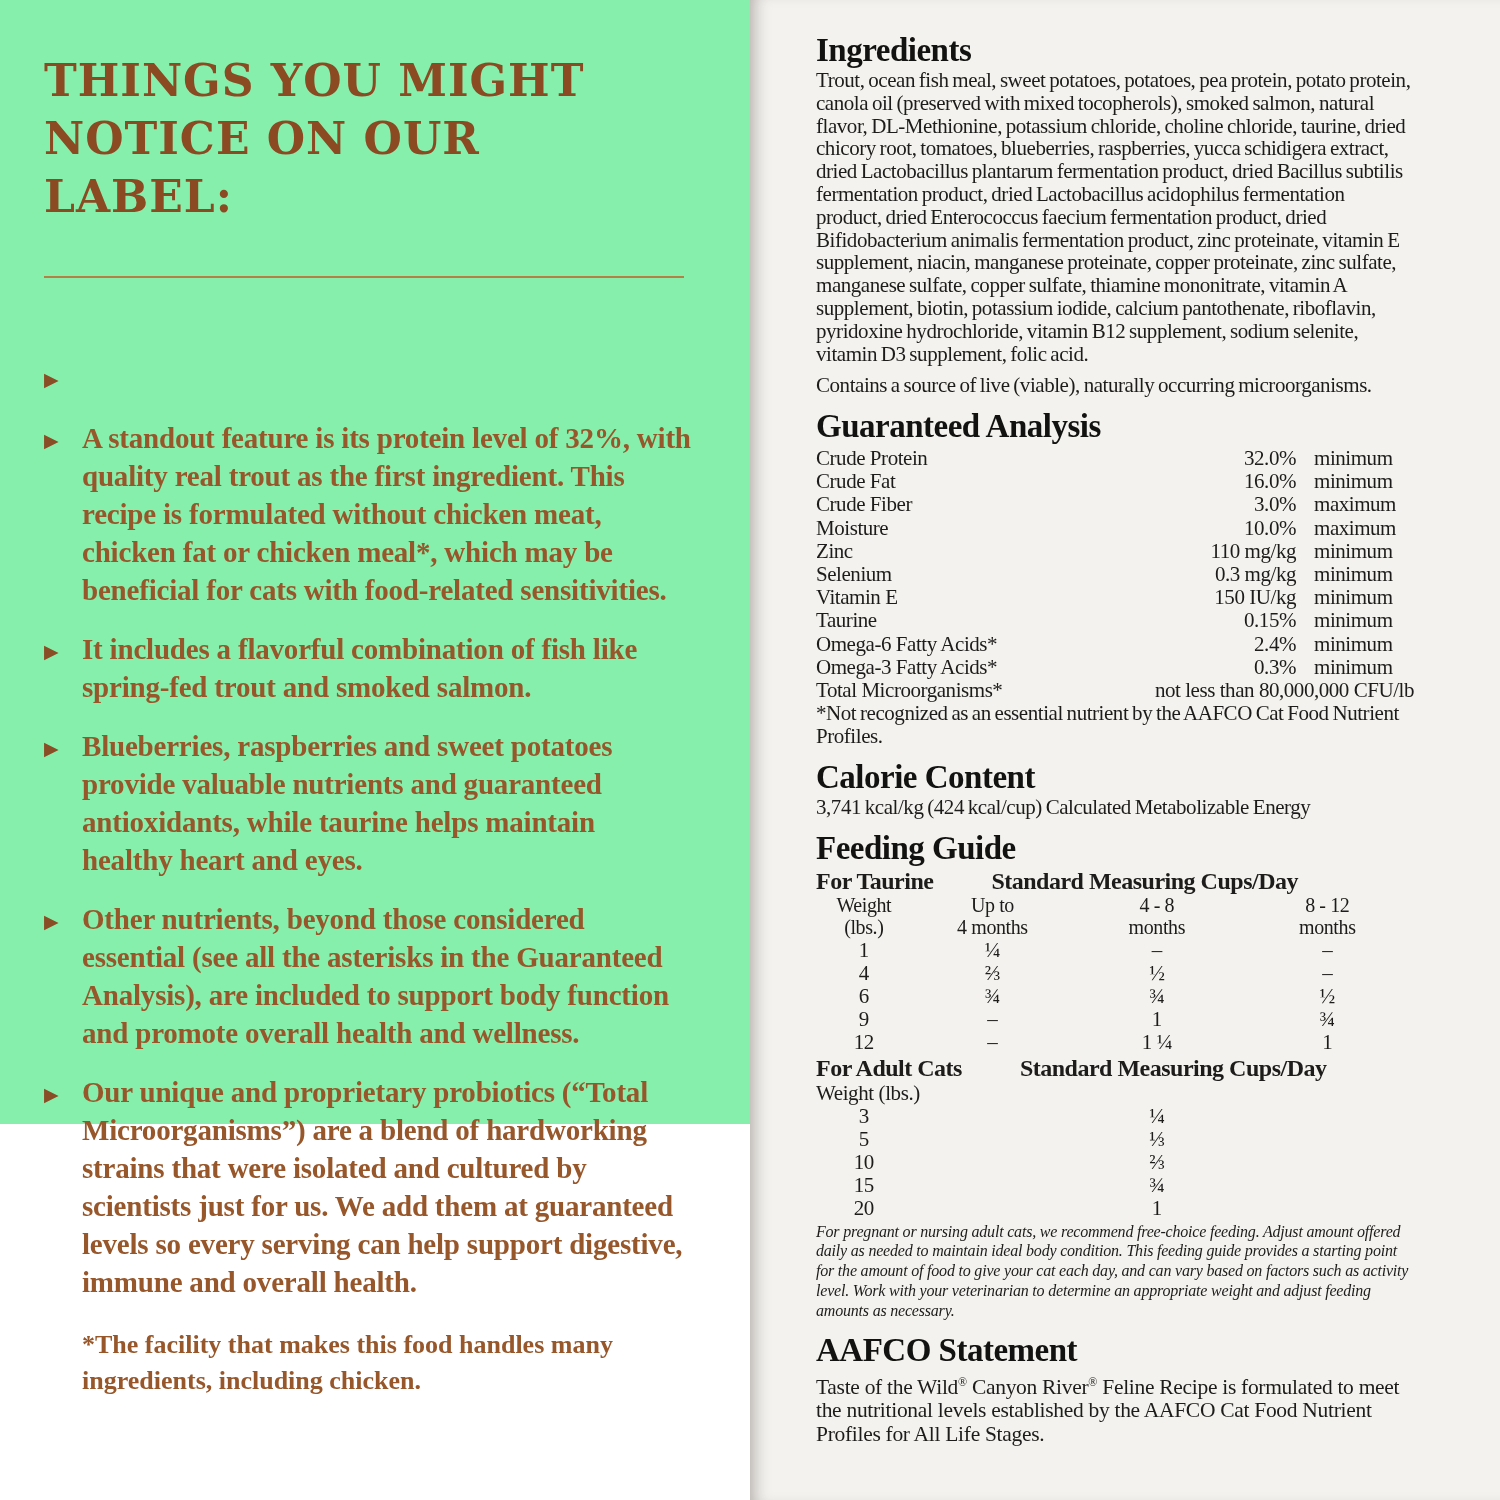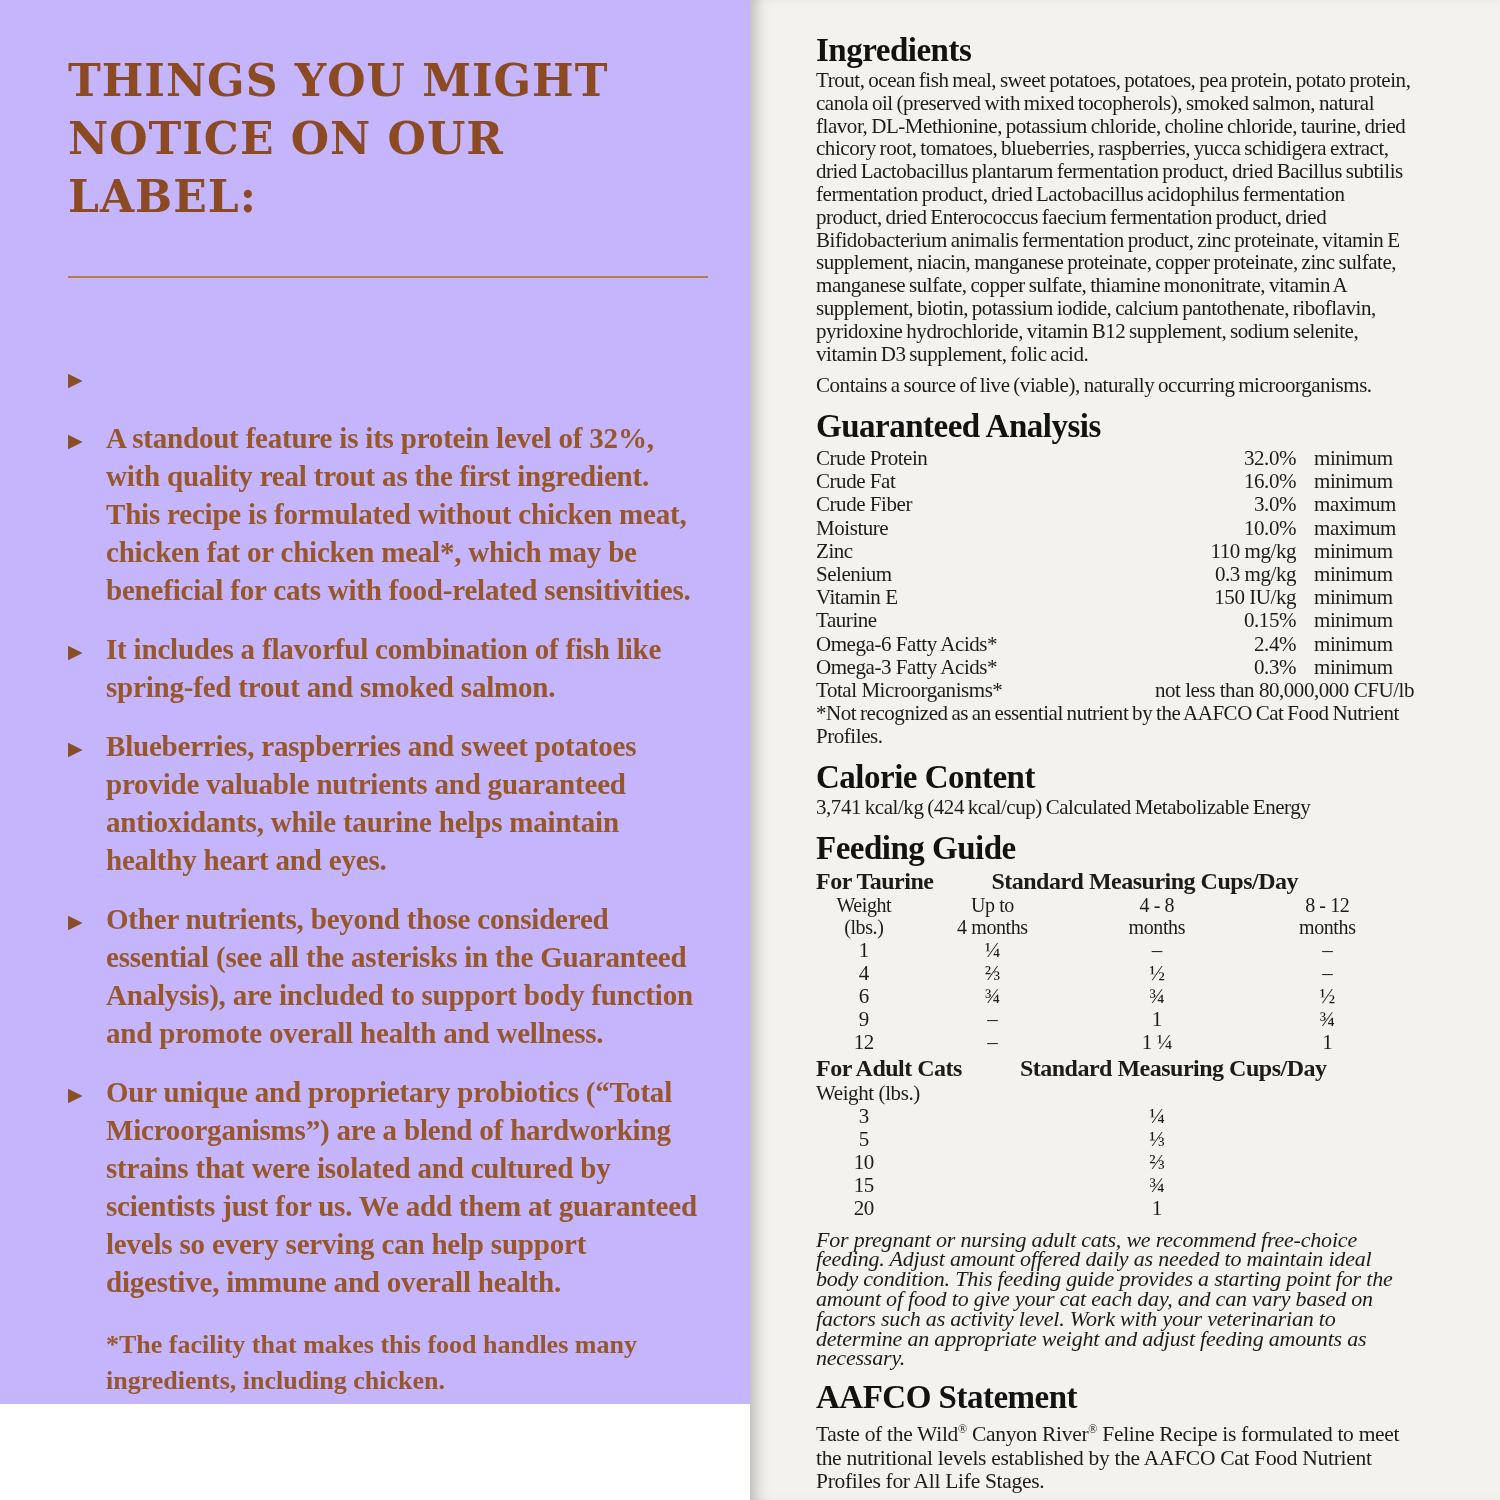--- a/index.html
+++ b/index.html
@@ -1,23 +1,23 @@
 <!DOCTYPE html>
 <html><head>
 <meta charset="utf-8">
 <style>
   * { margin:0; padding:0; box-sizing:border-box; }
   html,body { width:1500px; height:1500px; }
   body { display:flex; font-family:"Liberation Serif", serif; overflow:hidden; background:#fff; }
 
   
   .left-panel {
-    width:750px; height:1404px; flex:0 0 750px;
-    background:#c4b5fd;
-    padding:52px 46px 0 68px;
+    width:750px; height:1124px; flex:0 0 750px;
+    background:#86efac;
+    padding:52px 46px 0 44px;
   }
   .left-heading {
     font-family:"DejaVu Serif", serif;
     font-weight:bold;
     color:#8c4a23;
     font-size:44px;
     line-height:1.32;
     letter-spacing:1px;
     max-width:620px;
   }
@@ -80,23 +80,23 @@
   
   .fg-title-row { display:flex; align-items:baseline; margin-top:1px; }
   .fg-title { font-weight:bold; font-size:24px; line-height:26px; letter-spacing:-0.5px; }
   .fg-subtitle { font-weight:bold; font-size:24px; line-height:26px; letter-spacing:-0.5px; margin-left:58px; }
   .fg-grid { display:grid; grid-template-columns:16% 27% 28% 29%; }
   .fg-grid .cell { text-align:center; font-size:21px; line-height:23px; letter-spacing:-0.4px; }
   .fg-colheader { text-align:center; font-size:20px; line-height:22.5px; letter-spacing:-0.4px; }
   .fg-weight-label { font-size:21px; line-height:24px; letter-spacing:-0.4px; }
   .fg-note {
     font-style:italic;
-    font-size:22px; line-height:19.8px;
+    font-size:16px; line-height:19.8px;
     letter-spacing:-0.2px;
-    margin-top:10px;
+    margin-top:2px;
   }
 
   .aafco-body { font-size:21.5px; line-height:23.6px; letter-spacing:-0.3px; margin-top:2px; }
   .aafco-body sup { font-size:12px; }
 </style>
 </head>
 <body>
 
 <div class="left-panel">
   <div class="left-heading">THINGS YOU MIGHT NOTICE ON OUR LABEL:</div>

